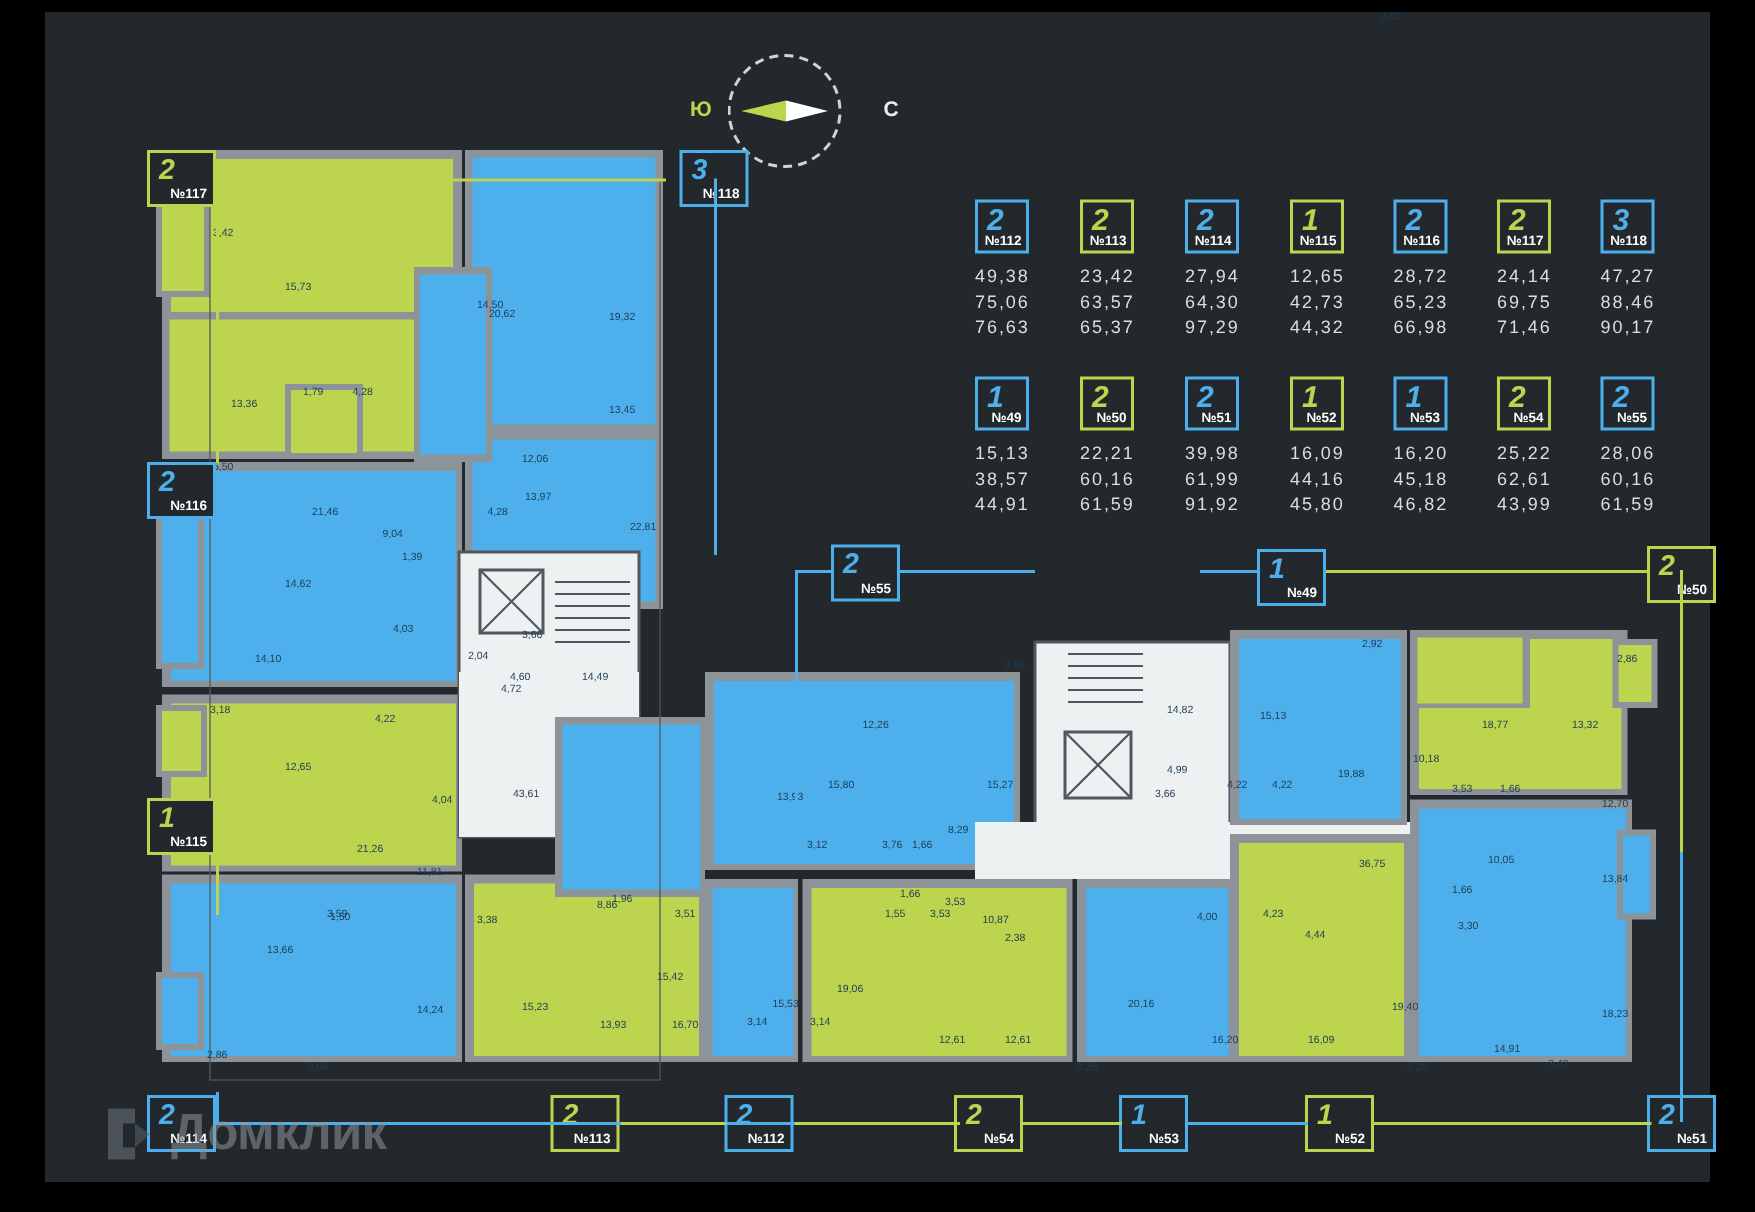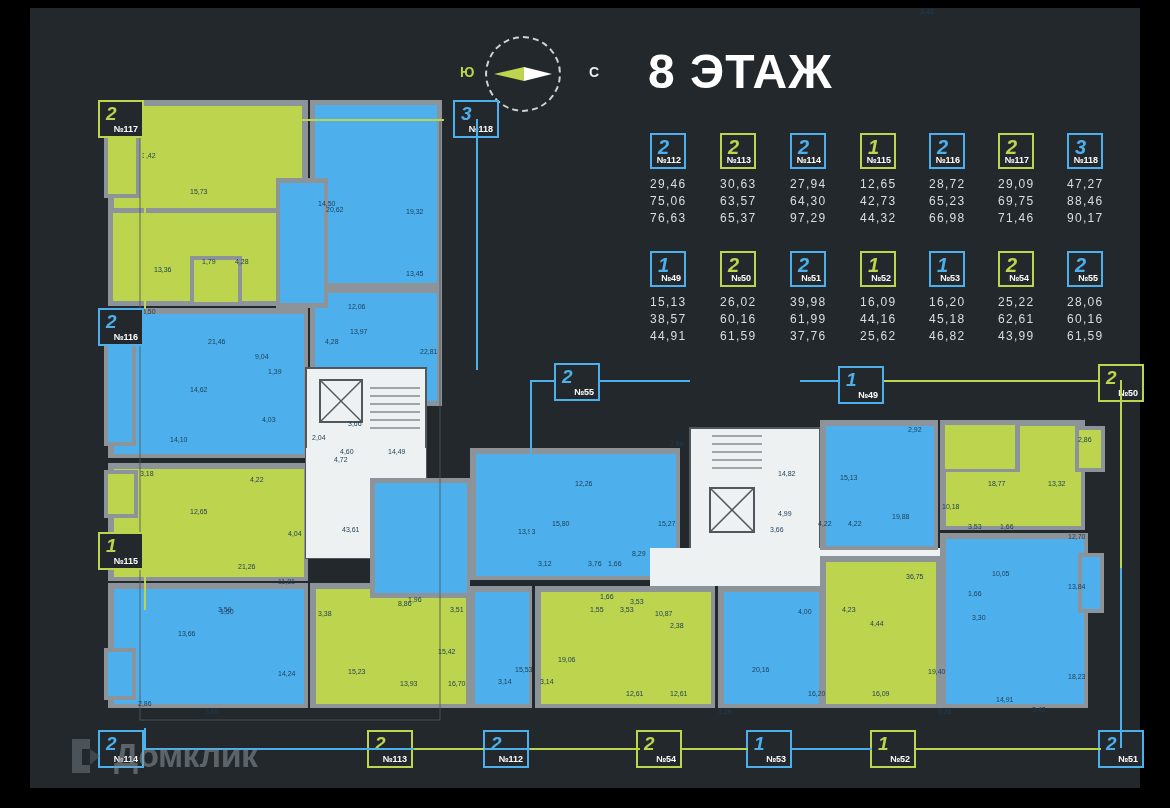--- a/index.html
+++ b/index.html
@@ -112,41 +112,40 @@
   <div id="panel">
 
     <div class="compass">
       <svg class="compass-arrow" viewBox="0 0 58 16">
         <polygon points="0,8 30,1 30,15" fill="#bcd44e"></polygon>
         <polygon points="30,1 58,8 30,15" fill="#ffffff"></polygon>
       </svg>
     </div>
     <div class="lbl-yu">Ю</div>
     <div class="lbl-s">С</div>
-    <div class="floor-title">8 ЭТАЖ</div>
 
     <div class="legend" id="legend-root">
         <div class="legend-col" style="left: 620px; top: 125px;">
           <div class="lg-badge">
             <span class="lg-rooms">2</span>
             <span class="lg-num">№112</span>
           </div>
           <div class="lg-vals">
-            <div class="lg-val">29,46</div>
+            <div class="lg-val">49,38</div>
             <div class="lg-val">75,06</div>
             <div class="lg-val">76,63</div>
           </div>
         </div>
         <div class="legend-col" style="left: 690px; top: 125px;">
           <div class="lg-badge green">
             <span class="lg-rooms">2</span>
             <span class="lg-num">№113</span>
           </div>
           <div class="lg-vals">
-            <div class="lg-val">30,63</div>
+            <div class="lg-val">23,42</div>
             <div class="lg-val">63,57</div>
             <div class="lg-val">65,37</div>
           </div>
         </div>
         <div class="legend-col" style="left: 760px; top: 125px;">
           <div class="lg-badge">
             <span class="lg-rooms">2</span>
             <span class="lg-num">№114</span>
           </div>
           <div class="lg-vals">
@@ -176,21 +175,21 @@
             <div class="lg-val">65,23</div>
             <div class="lg-val">66,98</div>
           </div>
         </div>
         <div class="legend-col" style="left: 968px; top: 125px;">
           <div class="lg-badge green">
             <span class="lg-rooms">2</span>
             <span class="lg-num">№117</span>
           </div>
           <div class="lg-vals">
-            <div class="lg-val">29,09</div>
+            <div class="lg-val">24,14</div>
             <div class="lg-val">69,75</div>
             <div class="lg-val">71,46</div>
           </div>
         </div>
         <div class="legend-col" style="left: 1037px; top: 125px;">
           <div class="lg-badge">
             <span class="lg-rooms">3</span>
             <span class="lg-num">№118</span>
           </div>
           <div class="lg-vals">
@@ -209,45 +208,45 @@
             <div class="lg-val">38,57</div>
             <div class="lg-val">44,91</div>
           </div>
         </div>
         <div class="legend-col" style="left: 690px; top: 243px;">
           <div class="lg-badge green">
             <span class="lg-rooms">2</span>
             <span class="lg-num">№50</span>
           </div>
           <div class="lg-vals">
-            <div class="lg-val">26,02</div>
+            <div class="lg-val">22,21</div>
             <div class="lg-val">60,16</div>
             <div class="lg-val">61,59</div>
           </div>
         </div>
         <div class="legend-col" style="left: 760px; top: 243px;">
           <div class="lg-badge">
             <span class="lg-rooms">2</span>
             <span class="lg-num">№51</span>
           </div>
           <div class="lg-vals">
             <div class="lg-val">39,98</div>
             <div class="lg-val">61,99</div>
-            <div class="lg-val">37,76</div>
+            <div class="lg-val">91,92</div>
           </div>
         </div>
         <div class="legend-col" style="left: 830px; top: 243px;">
           <div class="lg-badge green">
             <span class="lg-rooms">1</span>
             <span class="lg-num">№52</span>
           </div>
           <div class="lg-vals">
             <div class="lg-val">16,09</div>
             <div class="lg-val">44,16</div>
-            <div class="lg-val">25,62</div>
+            <div class="lg-val">45,80</div>
           </div>
         </div>
         <div class="legend-col" style="left: 899px; top: 243px;">
           <div class="lg-badge">
             <span class="lg-rooms">1</span>
             <span class="lg-num">№53</span>
           </div>
           <div class="lg-vals">
             <div class="lg-val">16,20</div>
             <div class="lg-val">45,18</div>

